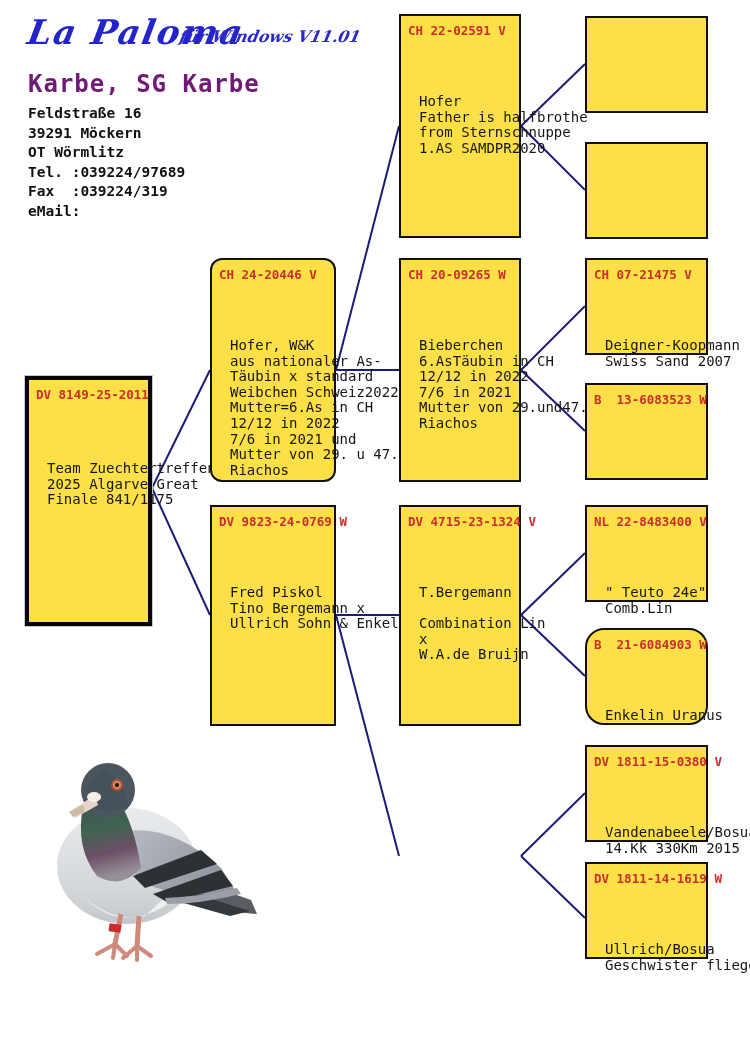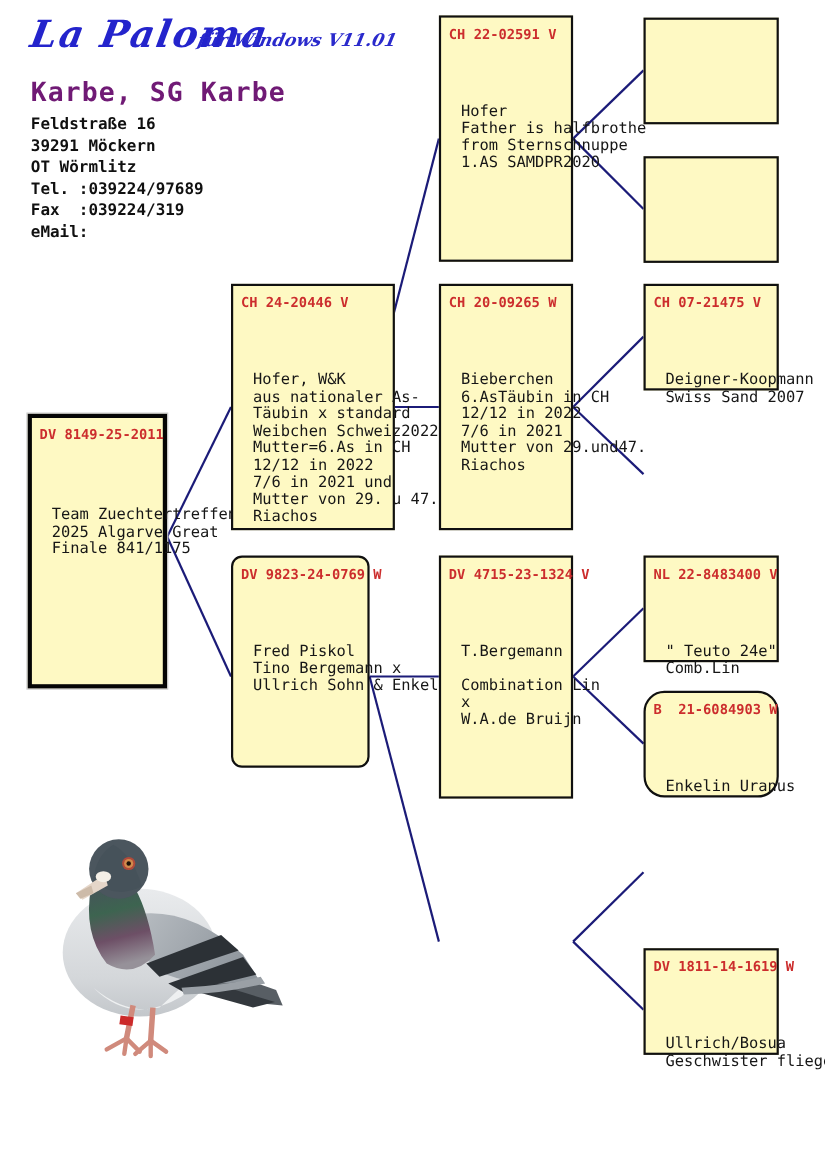--- a/index.html
+++ b/index.html
@@ -25,21 +25,21 @@
   .owner-name {
     position:absolute; left:28px; top:70px; font-size:24px; font-weight:bold;
     color:#701a75; letter-spacing:1px; white-space:pre;
   }
   .owner-address {
     position:absolute; left:28px; top:104px; margin:0;
     font-family:inherit; font-size:14.5px; font-weight:bold; line-height:19.5px;
     color:#101010; white-space:pre;
   }
 
-  .pbox { position:absolute; border:2px solid #101010; background:#fef9c3; box-sizing:border-box; }
+  .pbox { position:absolute; border:2px solid #101010; background:#fde047; box-sizing:border-box; }
   .pbox.root { border:4px solid #050505; outline:1px solid #c9c9c9; }
   .ring {
     position:absolute; left:7px; top:7px; font-size:12.5px; font-weight:bold;
     color:#cc2d2d; white-space:pre;
   }
   .pbody {
     position:absolute; left:7px; top:67px; margin:11px; font-family:inherit;
     font-size:14px; line-height:15.6px; color:#161616; white-space:pre;
   }
   .pbox.root .pbody { top:70px; }
@@ -78,33 +78,33 @@
 Fax  :039224/319
 eMail:</pre>
 
   <div class="pbox root" style="left:25px; top:376px; width:127px; height:250px;">
     <div class="ring">DV 8149-25-2011</div>
     <pre class="pbody">Team Zuechtertreffen
 2025 Algarve Great
 Finale 841/1175</pre>
   </div>
 
-  <div class="pbox" style="left:210px; top:258px; width:149px; height:224px;">
+  <div class="pbox" style="left:210px; top:258px; width:126px; height:224px;border-radius:12px;">
     <div class="ring">CH 24-20446 V</div>
     <pre class="pbody">Hofer, W&amp;K
 aus nationaler As-
 Täubin x standard
 Weibchen Schweiz2022
 Mutter=6.As in CH
 12/12 in 2022
 7/6 in 2021 und
 Mutter von 29. u 47.
 Riachos</pre>
   </div>
-  <div class="pbox" style="left:210px; top:505px; width:126px; height:193px;border-radius:10px;">
+  <div class="pbox" style="left:210px; top:505px; width:126px; height:221px;">
     <div class="ring">DV 9823-24-0769 W</div>
     <pre class="pbody">Fred Piskol
 Tino Bergemann x
 Ullrich Sohn &amp; Enkel</pre>
   </div>
 
   <div class="pbox" style="left:399px; top:14px; width:122px; height:224px;">
     <div class="ring">CH 22-02591 V</div>
     <pre class="pbody">Hofer
 Father is halfbrothe
@@ -135,28 +135,37 @@
   </div>
   <div class="pbox" style="left:585px; top:142px; width:123px; height:97px;">
     <div class="ring"></div>
     <pre class="pbody"></pre>
   </div>
   <div class="pbox" style="left:585px; top:258px; width:123px; height:97px;">
     <div class="ring">CH 07-21475 V</div>
     <pre class="pbody">Deigner-Koopmann
 Swiss Sand 2007</pre>
   </div>
+  <div class="pbox" style="left:585px; top:383px; width:123px; height:97px;">
+    <div class="ring">B  13-6083523 W</div>
+    <pre class="pbody"></pre>
+  </div>
   <div class="pbox" style="left:585px; top:505px; width:123px; height:97px;">
     <div class="ring">NL 22-8483400 V</div>
     <pre class="pbody">" Teuto 24e"
 Comb.Lin</pre>
   </div>
   <div class="pbox" style="left:585px; top:628px; width:123px; height:97px;border-radius:19px;">
     <div class="ring">B  21-6084903 W</div>
     <pre class="pbody">Enkelin Uranus</pre>
+  </div>
+  <div class="pbox" style="left:585px; top:745px; width:123px; height:97px;">
+    <div class="ring">DV 1811-15-0380 V</div>
+    <pre class="pbody">Vandenabeele/Bosua
+14.Kk 330Km 2015</pre>
   </div>
   <div class="pbox" style="left:585px; top:862px; width:123px; height:97px;">
     <div class="ring">DV 1811-14-1619 W</div>
     <pre class="pbody">Ullrich/Bosua
 Geschwister fliegen</pre>
   </div>
 
   <svg class="pigeon" viewBox="0 0 236 216">
     <defs>
       <linearGradient id="bodyGrad" x1="0" y1="0" x2="0" y2="1">

